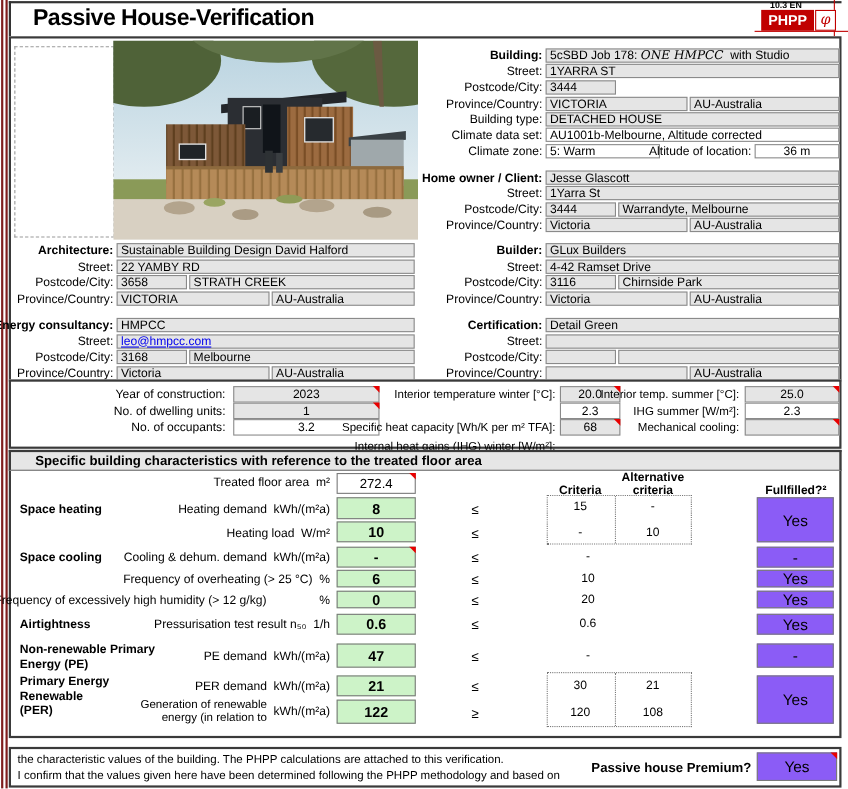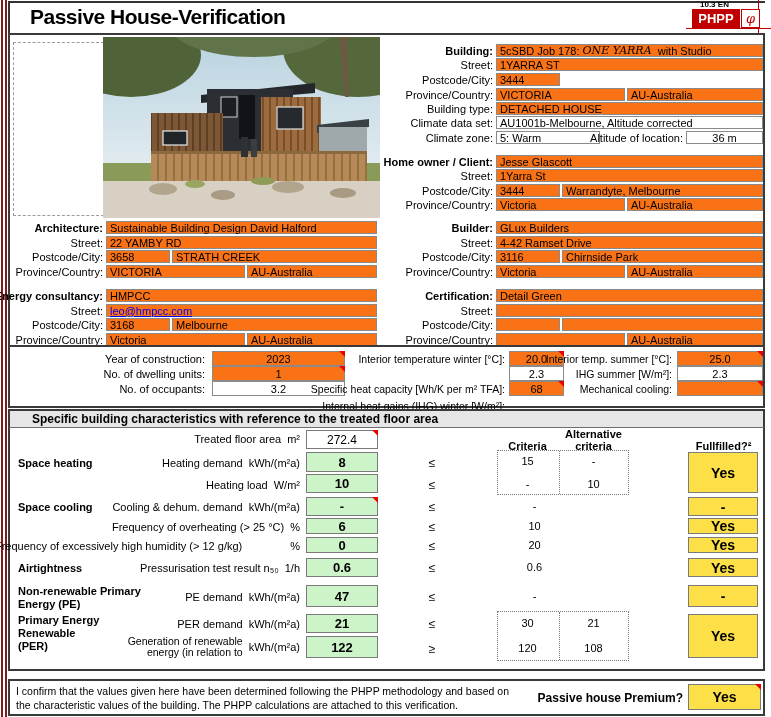--- a/index.html
+++ b/index.html
@@ -8,34 +8,34 @@
   .abs{position:absolute;}
   
   .rule{position:absolute;top:0;bottom:0;width:2px;background:#7f1d1d;}
   
   .box{position:absolute;border:2px solid #3a3a3a;background:#fff;box-sizing:border-box;}
   
   .lbl{position:absolute;font-size:11px;line-height:13px;text-align:right;white-space:nowrap;}
   .lbl.b{font-weight:bold;}
   .lbl.sm{font-size:10.5px;}
   
-  .cell{position:absolute;height:13px;border:1px solid #8a8a8a;background:#f97316;
+  .cell{position:absolute;height:13px;border:1px solid #8a8a8a;background:#e5e5e5;
         font-size:11px;line-height:12px;display:flex;align-items:center;padding:0 3px;
         box-sizing:border-box;white-space:nowrap;}
   .cell.w{background:#fff;}
   .cell.c{justify-content:center;padding:0;}
   .note:after{content:'';position:absolute;top:-1px;right:-1px;width:0;height:0;
         border-top:6px solid #e80000;border-left:6px solid transparent;}
   
   .vcell{position:absolute;border:1px solid #7a7a7a;background:#CDF3C8;display:flex;
         align-items:center;justify-content:center;font-weight:bold;font-size:13px;
         box-sizing:border-box;}
   .vcell.w{background:#fff;font-weight:normal;font-size:12px;}
-  .gbox{position:absolute;border:1px solid #7a7a7a;background:#fde047;display:flex;
-        align-items:center;justify-content:center;font-weight:bold;font-size:14px;
+  .gbox{position:absolute;border:1px solid #7a7a7a;background:#8b5cf6;display:flex;
+        align-items:center;justify-content:center;font-weight:normal;font-size:14px;
         box-sizing:border-box;}
   .op{position:absolute;width:22px;text-align:center;font-size:12px;}
   .crit{position:absolute;font-size:11px;text-align:center;}
   .crit.b{font-weight:bold;}
   .dotted{position:absolute;border:1px dotted #777;box-sizing:border-box;}
   .vdiv{position:absolute;top:0;bottom:0;border-left:1px dotted #777;}
   .rowlab{position:absolute;display:flex;justify-content:flex-end;align-items:center;
         gap:6px;font-size:11px;white-space:nowrap;}
   .grp{position:absolute;font-weight:bold;font-size:11px;line-height:13px;white-space:nowrap;}
   .sechead{position:absolute;left:8px;width:757px;height:19px;background:#E6E6E6;
@@ -122,21 +122,21 @@
     <ellipse cx="120" cy="158" rx="12" ry="5" fill="#aa9b84"></ellipse>
     <ellipse cx="185" cy="150" rx="16" ry="6" fill="#b3a48d"></ellipse>
     <ellipse cx="240" cy="156" rx="13" ry="5" fill="#a89a83"></ellipse>
     <ellipse cx="92" cy="147" rx="10" ry="4" fill="#9aa562"></ellipse>
     <ellipse cx="160" cy="144" rx="12" ry="4" fill="#8f9b57"></ellipse>
   </svg>
 
   <div class="lbl b" style="left:280px;top:45px;width:213px;">Building:</div>
   <div class="cell" style="left:496px;top:44px;width:267px;">
       <span class="pre">5cSBD Job 178: </span>
-      <span class="pre it">ONE YARRA</span>
+      <span class="pre it">ONE HMPCC</span>
       <span class="pre">  with Studio</span>
     </div>
 
   <div class="lbl" style="left:280px;top:59px;width:213px;">Street:</div>
   <div class="cell" style="left:496px;top:58px;width:267px;">1YARRA ST</div>
 
   <div class="lbl" style="left:280px;top:74px;width:213px;">Postcode/City:</div>
   <div class="cell" style="left:496px;top:73px;width:64px;">3444</div>
 
   <div class="lbl" style="left:280px;top:89px;width:213px;">Province/Country:</div>
@@ -345,19 +345,19 @@
       <div class="vdiv" style="left:61px;"></div>
     </div>
   <div class="crit" style="left:497px;top:617px;width:61px;">30</div>
   <div class="crit" style="left:558px;top:617px;width:71px;">21</div>
   <div class="crit" style="left:497px;top:642px;width:61px;">120</div>
   <div class="crit" style="left:558px;top:642px;width:71px;">108</div>
   <div class="gbox" style="left:688px;top:614px;width:70px;height:44px;">Yes</div>
 
   <div class="box" style="left:8px;top:679px;width:757px;height:37px;"></div>
   <div class="abs" style="left:16px;top:684px;font-size:10.5px;line-height:14px;">
+    <div>the characteristic values of the building. The PHPP calculations are attached to this verification.</div>
     <div>I confirm that the values given here have been determined following the PHPP methodology and based on</div>
-    <div>the characteristic values of the building. The PHPP calculations are attached to this verification.</div>
   </div>
   <div class="lbl b" style="left:480px;top:692px;width:203px;font-size:12px;">Passive house Premium?</div>
   <div class="gbox note" style="left:688px;top:684px;width:73px;height:26px;">Yes</div>
 
 </div>
 
 </body></html>

